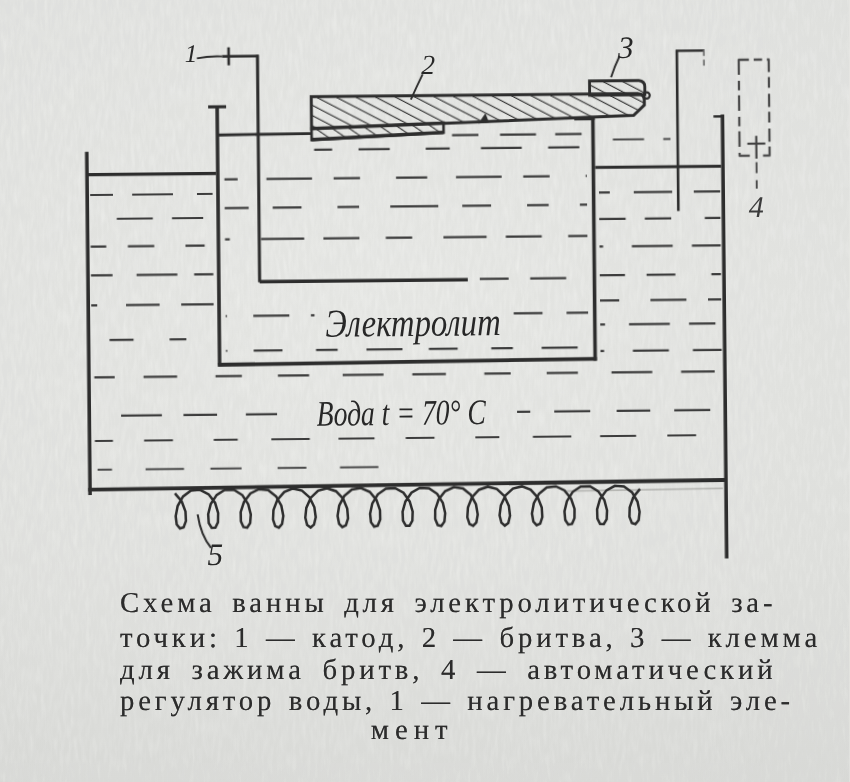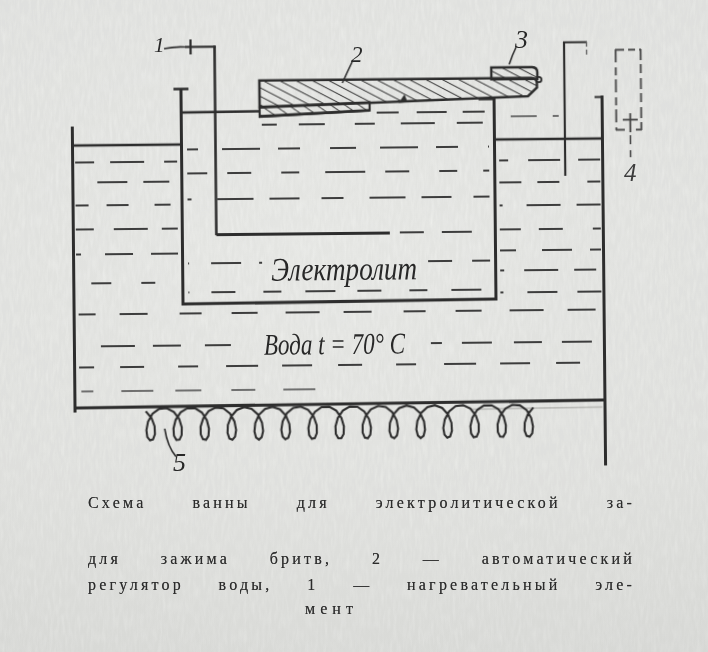--- a/index.html
+++ b/index.html
@@ -1,22 +1,22 @@
 <!DOCTYPE html>
 <html><head><meta charset="utf-8">
 <style>
 html,body{margin:0;padding:0;width:708px;height:652px;overflow:hidden;
 background:#e6e6e2;}
 #paper{position:relative;width:708px;height:652px;
 background:
  radial-gradient(ellipse 130% 95% at 45% 38%, rgba(243,244,241,.85) 0%, rgba(235,236,233,.5) 60%, rgba(222,223,220,.55) 100%),
  linear-gradient(180deg,#ebecea 0%,#e8e9e6 70%,#e0e1de 100%);
 font-family:"Liberation Serif",serif;}
-.cap{position:absolute;left:88px;width:547px;color:#2c2c2c;text-shadow:0 0 0.5px rgba(45,45,45,.65);
-font-size:16px;line-height:26.5px;letter-spacing:3.2px;word-spacing:2px;
+.cap{position:absolute;left:100px;width:547px;color:#2c2c2c;text-shadow:0 0 0.5px rgba(45,45,45,.65);
+font-size:24px;line-height:26.5px;letter-spacing:3.2px;word-spacing:2px;
 text-align:justify;text-align-last:justify;white-space:nowrap;}
 </style></head><body>
 <div id="paper">
 
 <svg width="708" height="652" viewBox="0 0 708 652" style="position:absolute;left:0;top:0" stroke-linecap="butt" fill="none">
 <defs>
 
 <pattern id="hatch" width="7.6" height="7.6" patternUnits="userSpaceOnUse" patternTransform="rotate(-62)">
 <line x1="0" y1="0" x2="0" y2="7.6" stroke="#2a2a2a" stroke-width="1.9"></line>
 </pattern>
@@ -154,18 +154,19 @@
 
 <filter id="grain">
         <feTurbulence type="fractalNoise" baseFrequency="0.32 0.07" numOctaves="2" seed="7"></feTurbulence>
 <feColorMatrix type="matrix" values="0 0 0 0 0.1  0 0 0 0 0.1  0 0 0 0 0.1  0.6 0.6 0.6 0 0"></feColorMatrix>
       </filter>
 <rect width="708" height="652" filter="url(#grain)" opacity="0.08"></rect>
 </svg>
 
 <div class="cap" style="top:490px">Схема ванны для электролитической за-</div>
 
+<div class="cap" style="top:519px">точки: 1 — катод, 2 — бритва, 3 — клемма</div>
 
-<div class="cap" style="top:545.5px">для зажима бритв, 2 — автоматический</div>
+<div class="cap" style="top:545.5px">для зажима бритв, 4 — автоматический</div>
 
 <div class="cap" style="top:572px">регулятор воды, 1 — нагревательный эле-</div>
 
 <div class="cap" style="top:595.5px;text-align:right;text-align-last:center;letter-spacing:5px;transform:translateX(-30px)">мент</div>
 </div>
 </body></html>

